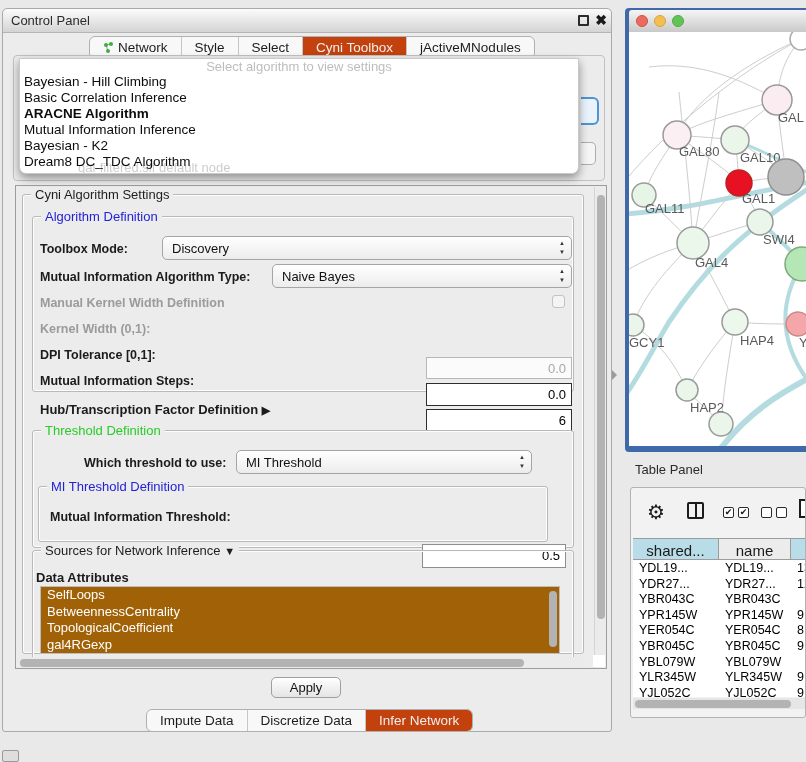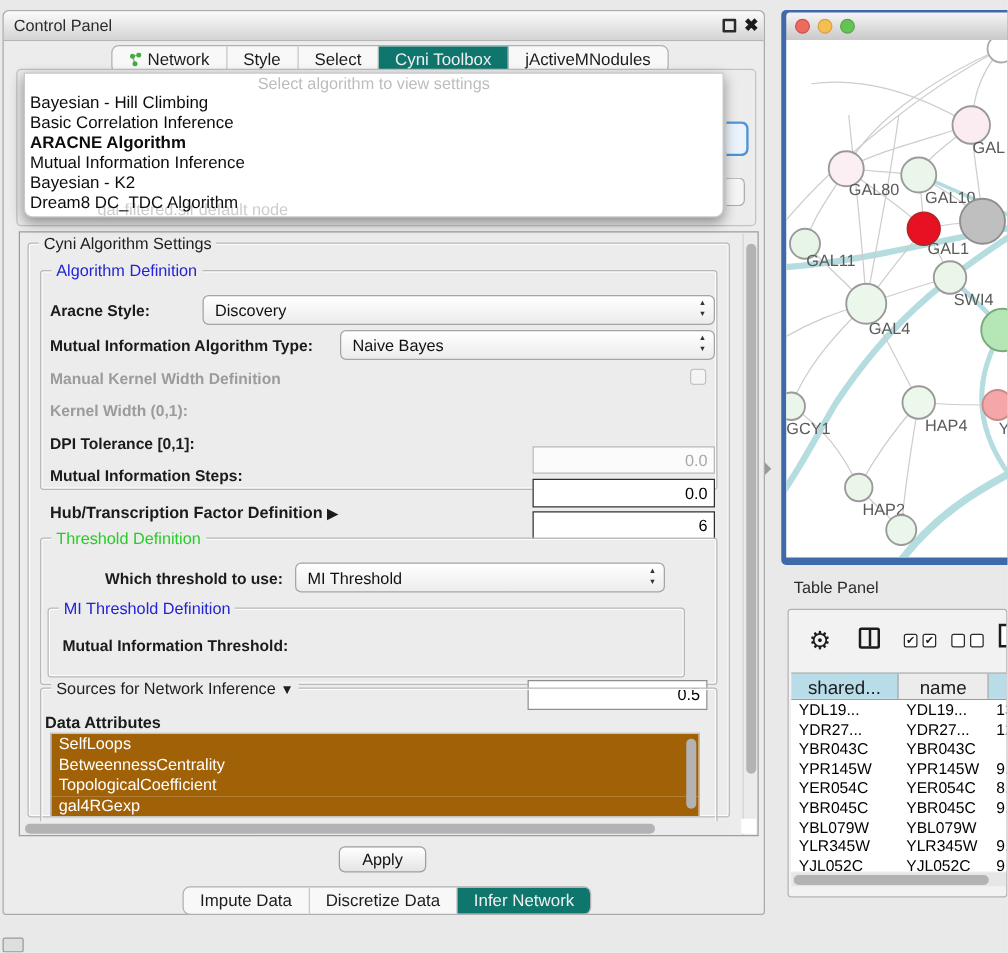--- a/index.html
+++ b/index.html
@@ -11,21 +11,21 @@
   .cp { left:2px; top:8px; width:610px; height:724px; background:#ececec; border:1px solid #aaa; border-radius:5px 5px 3px 3px; }
   .cp-titlebar { left:0; top:0; width:100%; height:24px; background:linear-gradient(#fbfbfb,#d4d4d4); border-bottom:1px solid #b5b5b5; border-radius:5px 5px 0 0; }
   .cp-title { left:8px; top:4px; font-size:13px; color:#2b2b2b; }
   .float-icon { right:22px; top:6px; width:11px; height:11px; border:2px solid #2b2b2b; border-radius:1px; }
   .close-icon { right:4px; top:3px; font-size:14px; font-weight:bold; color:#1a1a1a; }
 
   
   .tabgroup { display:flex; border:1px solid #b0b0b0; border-radius:6px; overflow:hidden; background:#f8f8f8; height:23px; }
   .tab { padding:3px 13px 0 13px; font-size:13.5px; color:#1c1c1c; border-right:1px solid #c6c6c6; white-space:nowrap; }
   .tab:last-child { border-right:none; }
-  .tab.sel { background:#0f766e; color:#efefef; }
+  .tab.sel { background:#c2410c; color:#efefef; }
   .tab .net-ico { display:inline-block; margin-right:4px; vertical-align:-2px; }
 
   
   .dropdown { left:16px; top:49px; width:560px; height:116px; background:#fff; border:1px solid #c9c9c9; border-radius:0 0 7px 7px; box-shadow:0 4px 10px rgba(0,0,0,.4); z-index:30; overflow:hidden; }
   .dd-placeholder { width:100%; text-align:center; font-size:13px; color:#bdbdbd; height:15px; line-height:15px; position:relative; z-index:2; }
   .dd-item { font-size:13.5px; color:#0c0c0c; height:16px; line-height:16px; padding-left:4px; position:relative; z-index:2; }
   .dd-item.bold { font-weight:bold; }
   .dd-ghost { position:absolute; left:58px; top:101px; font-size:13px; color:rgba(110,110,110,.35); z-index:1; }
 
   
@@ -126,21 +126,21 @@
   </div>
 
   <div class="abs pane">
     <div class="group" style="left:6px; top:8px; width:562px; height:460px;">
       <div class="group-label lbl-black">Cyni Algorithm Settings</div>
     </div>
 
     <div class="group" style="left:16px; top:30px; width:542px; height:176px;">
       <div class="group-label lbl-blue">Algorithm Definition</div>
     </div>
-    <div class="form-label" style="left:24px; top:56px;">Aracne Style:</div>
+    <div class="form-label" style="left:24px; top:56px;">Toolbox Mode:</div>
     <div class="combo" style="left:146px; top:50px; width:410px; height:24px;">
       <span class="val">Discovery</span>
       <span class="arrows">▲<br>▼</span>
     </div>
     <div class="form-label" style="left:24px; top:84px;">Mutual Information Algorithm Type:</div>
     <div class="combo" style="left:256px; top:78px; width:300px; height:24px;">
       <span class="val">Naive Bayes</span>
       <span class="arrows">▲<br>▼</span>
     </div>
     <div class="form-label dis" style="left:24px; top:110px;">Manual Kernel Width Definition</div>

